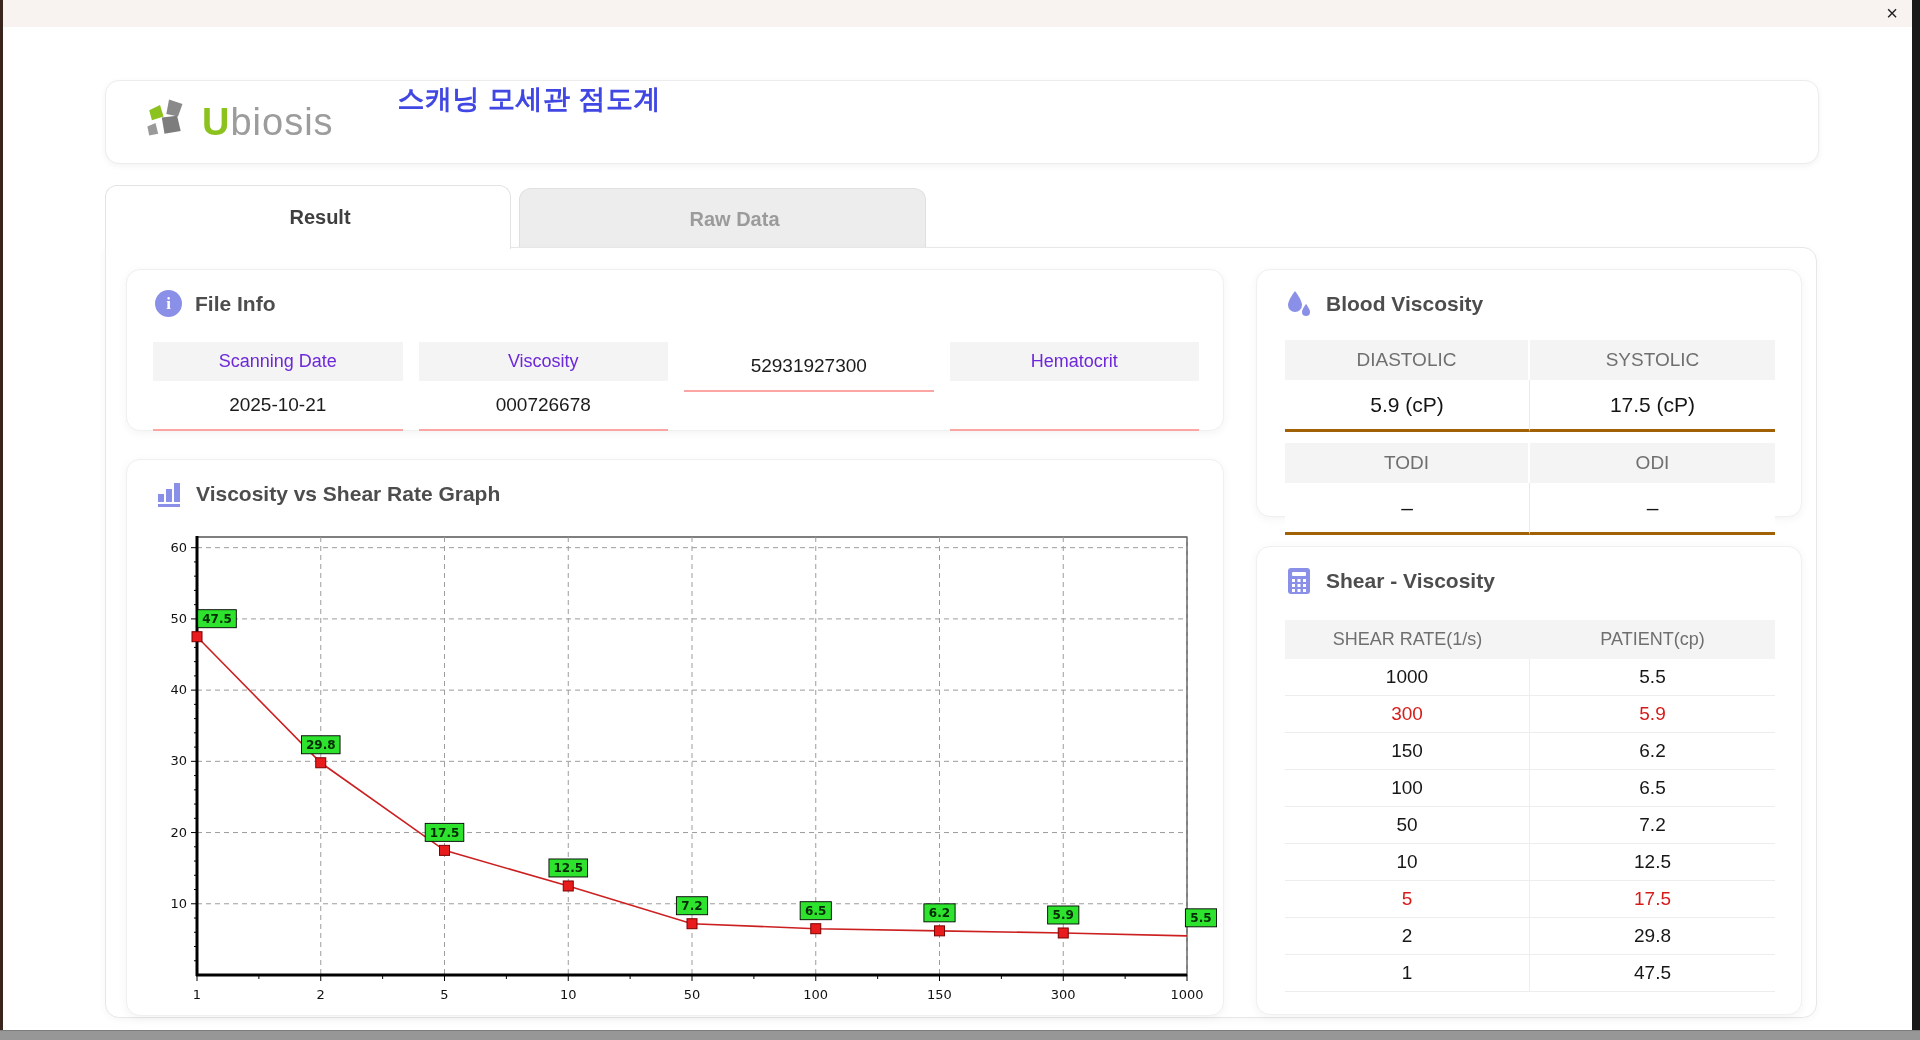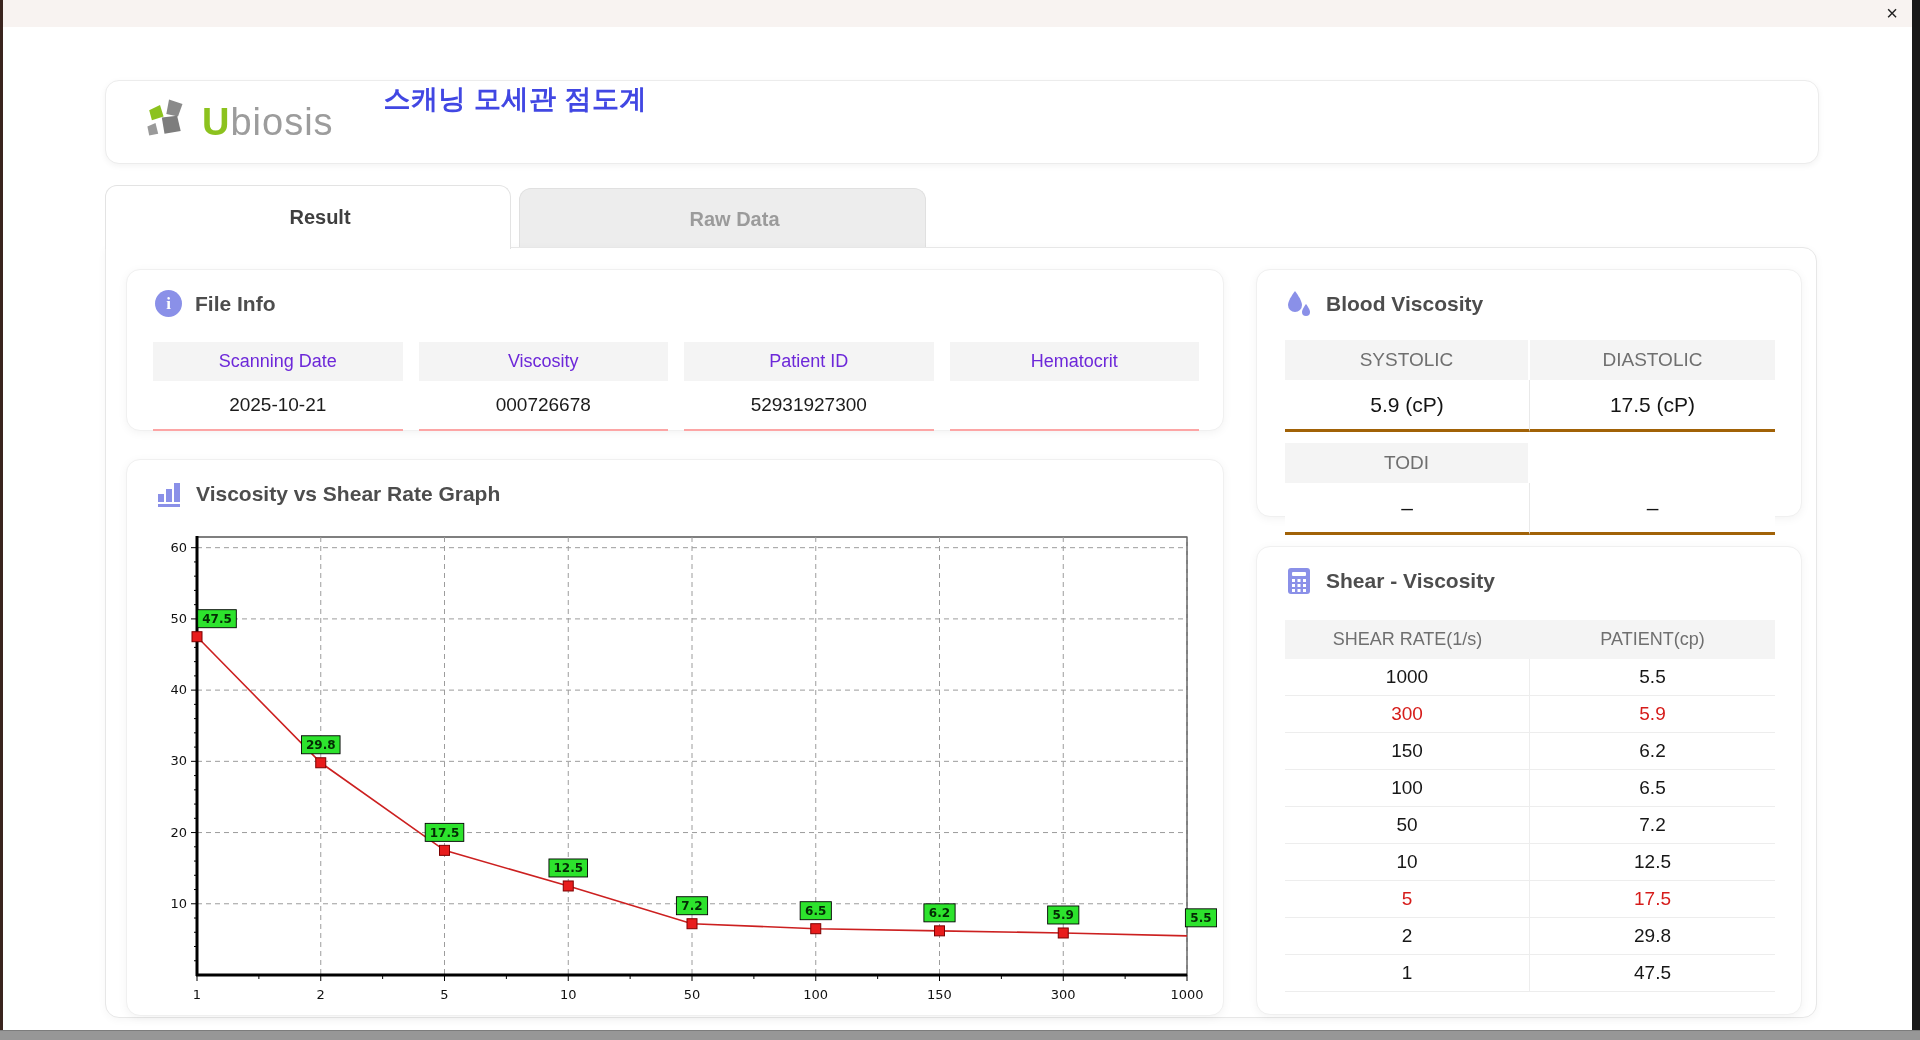--- a/index.html
+++ b/index.html
@@ -17,21 +17,21 @@
   
   .header-card{
     position:absolute;left:105px;top:80px;width:1712px;height:82px;
     background:#fff;border:1px solid #ececec;border-radius:14px;
     box-shadow:0 2px 6px rgba(0,0,0,0.05);display:flex;
   }
   .logo{display:flex;align-items:center;margin-left:36px;}
   .logo-text{font-size:38px;letter-spacing:1px;}
   .logo-u{color:#8cc21e;font-weight:600;}
   .logo-rest{color:#9c9c9c;font-weight:500;}
-  .app-title{margin-left:50px;color:#4147e3;font-weight:bold;font-size:27px;letter-spacing:0.5px;}
+  .app-title{margin-left:64px;color:#4147e3;font-weight:bold;font-size:27px;letter-spacing:0.5px;}
 
   
   .tab{position:absolute;text-align:center;font-size:20px;font-weight:bold;
        border-radius:12px 12px 0 0;box-sizing:border-box;padding-left:24px;}
   .tab-active{left:105px;top:185px;width:406px;height:64px;line-height:62px;background:#fff;
        border:1px solid #e3e3e3;border-bottom:none;color:#3f3f3f;z-index:3;cursor:pointer;}
   .tab-inactive{left:519px;top:188px;width:407px;height:76px;line-height:60px;background:#ededed;
        border:1px solid #e0e0e0;border-bottom:none;color:#9b9b9b;z-index:1;cursor:pointer;}
 
   
@@ -118,21 +118,20 @@
     <div class="fields" id="file-fields">
         <div class="f-col">
           <div class="f-label">Scanning Date</div>
           <div class="f-value">2025-10-21</div>
         </div>
         <div class="f-col">
           <div class="f-label">Viscosity</div>
           <div class="f-value">000726678</div>
         </div>
         <div class="f-col">
-          <div class="f-label">Patient ID</div>
           <div class="f-value">52931927300</div>
         </div>
         <div class="f-col">
           <div class="f-label">Hematocrit</div>
           <div class="f-value"></div>
         </div>
       </div>
   </div>
 
   <div class="card" id="graph-card">
@@ -265,31 +264,32 @@
         <svg width="28" height="30" viewBox="0 0 28 30">
           <path d="M10 2 C10 2 3 11 3 16 a7 7 0 0 0 14 0 C17 11 10 2 10 2 Z" fill="#8a90e8"></path>
           <path d="M21 15 C21 15 17 20 17 23 a4 4 0 0 0 8 0 C25 20 21 15 21 15 Z" fill="#8a90e8"></path>
         </svg>
       </span>
       <span>Blood Viscosity</span>
     </div>
     <div class="bv-grid" id="bv-grid">
         <div class="bv-block">
           <div class="bvr">
+            <div class="bvc bvh">DIASTOLIC</div>
             <div class="bvc bvh">SYSTOLIC</div>
-            <div class="bvc bvh">DIASTOLIC</div>
           </div>
           <div class="bvr">
             <div class="bvc bvv">5.9 (cP)</div>
             <div class="bvc bvv">17.5 (cP)</div>
           </div>
         </div>
         <div class="bv-block">
           <div class="bvr">
             <div class="bvc bvh">TODI</div>
+            <div class="bvc bvh">ODI</div>
           </div>
           <div class="bvr">
             <div class="bvc bvv">–</div>
             <div class="bvc bvv">–</div>
           </div>
         </div>
       </div>
   </div>
 
   <div class="card" id="sv-card">

